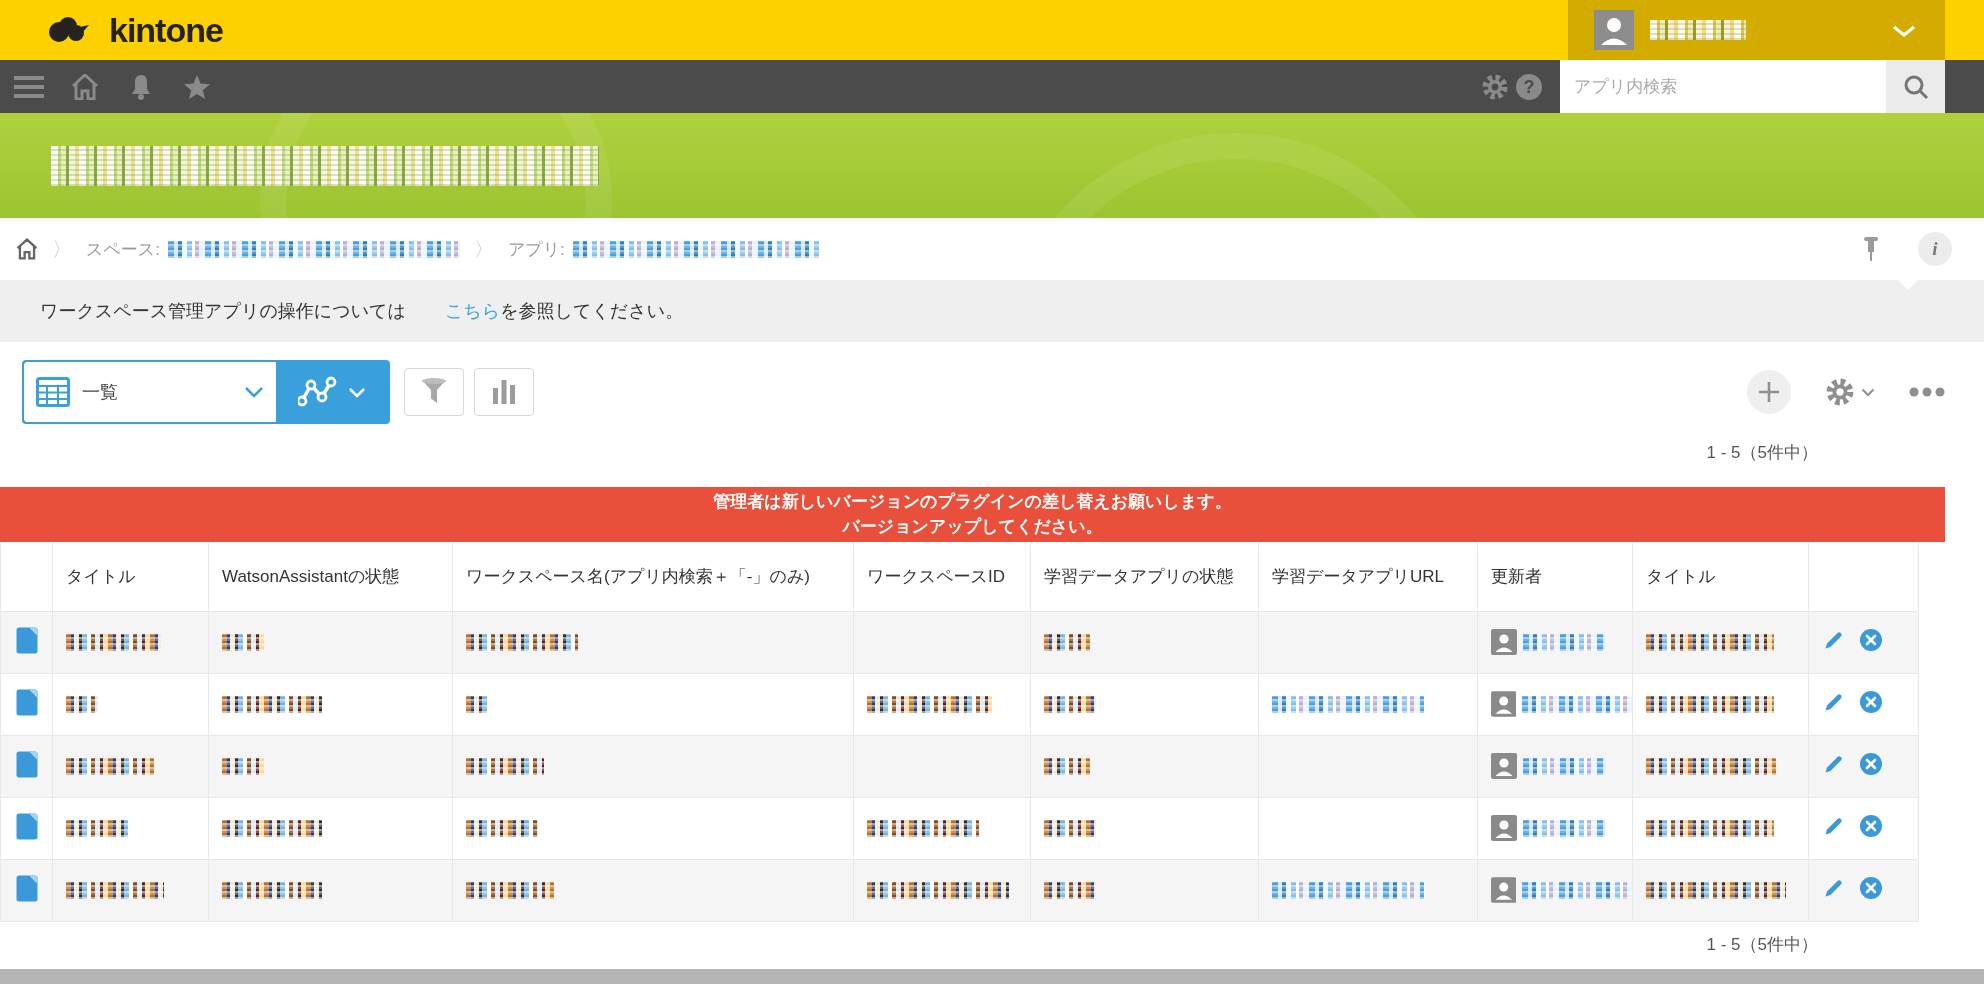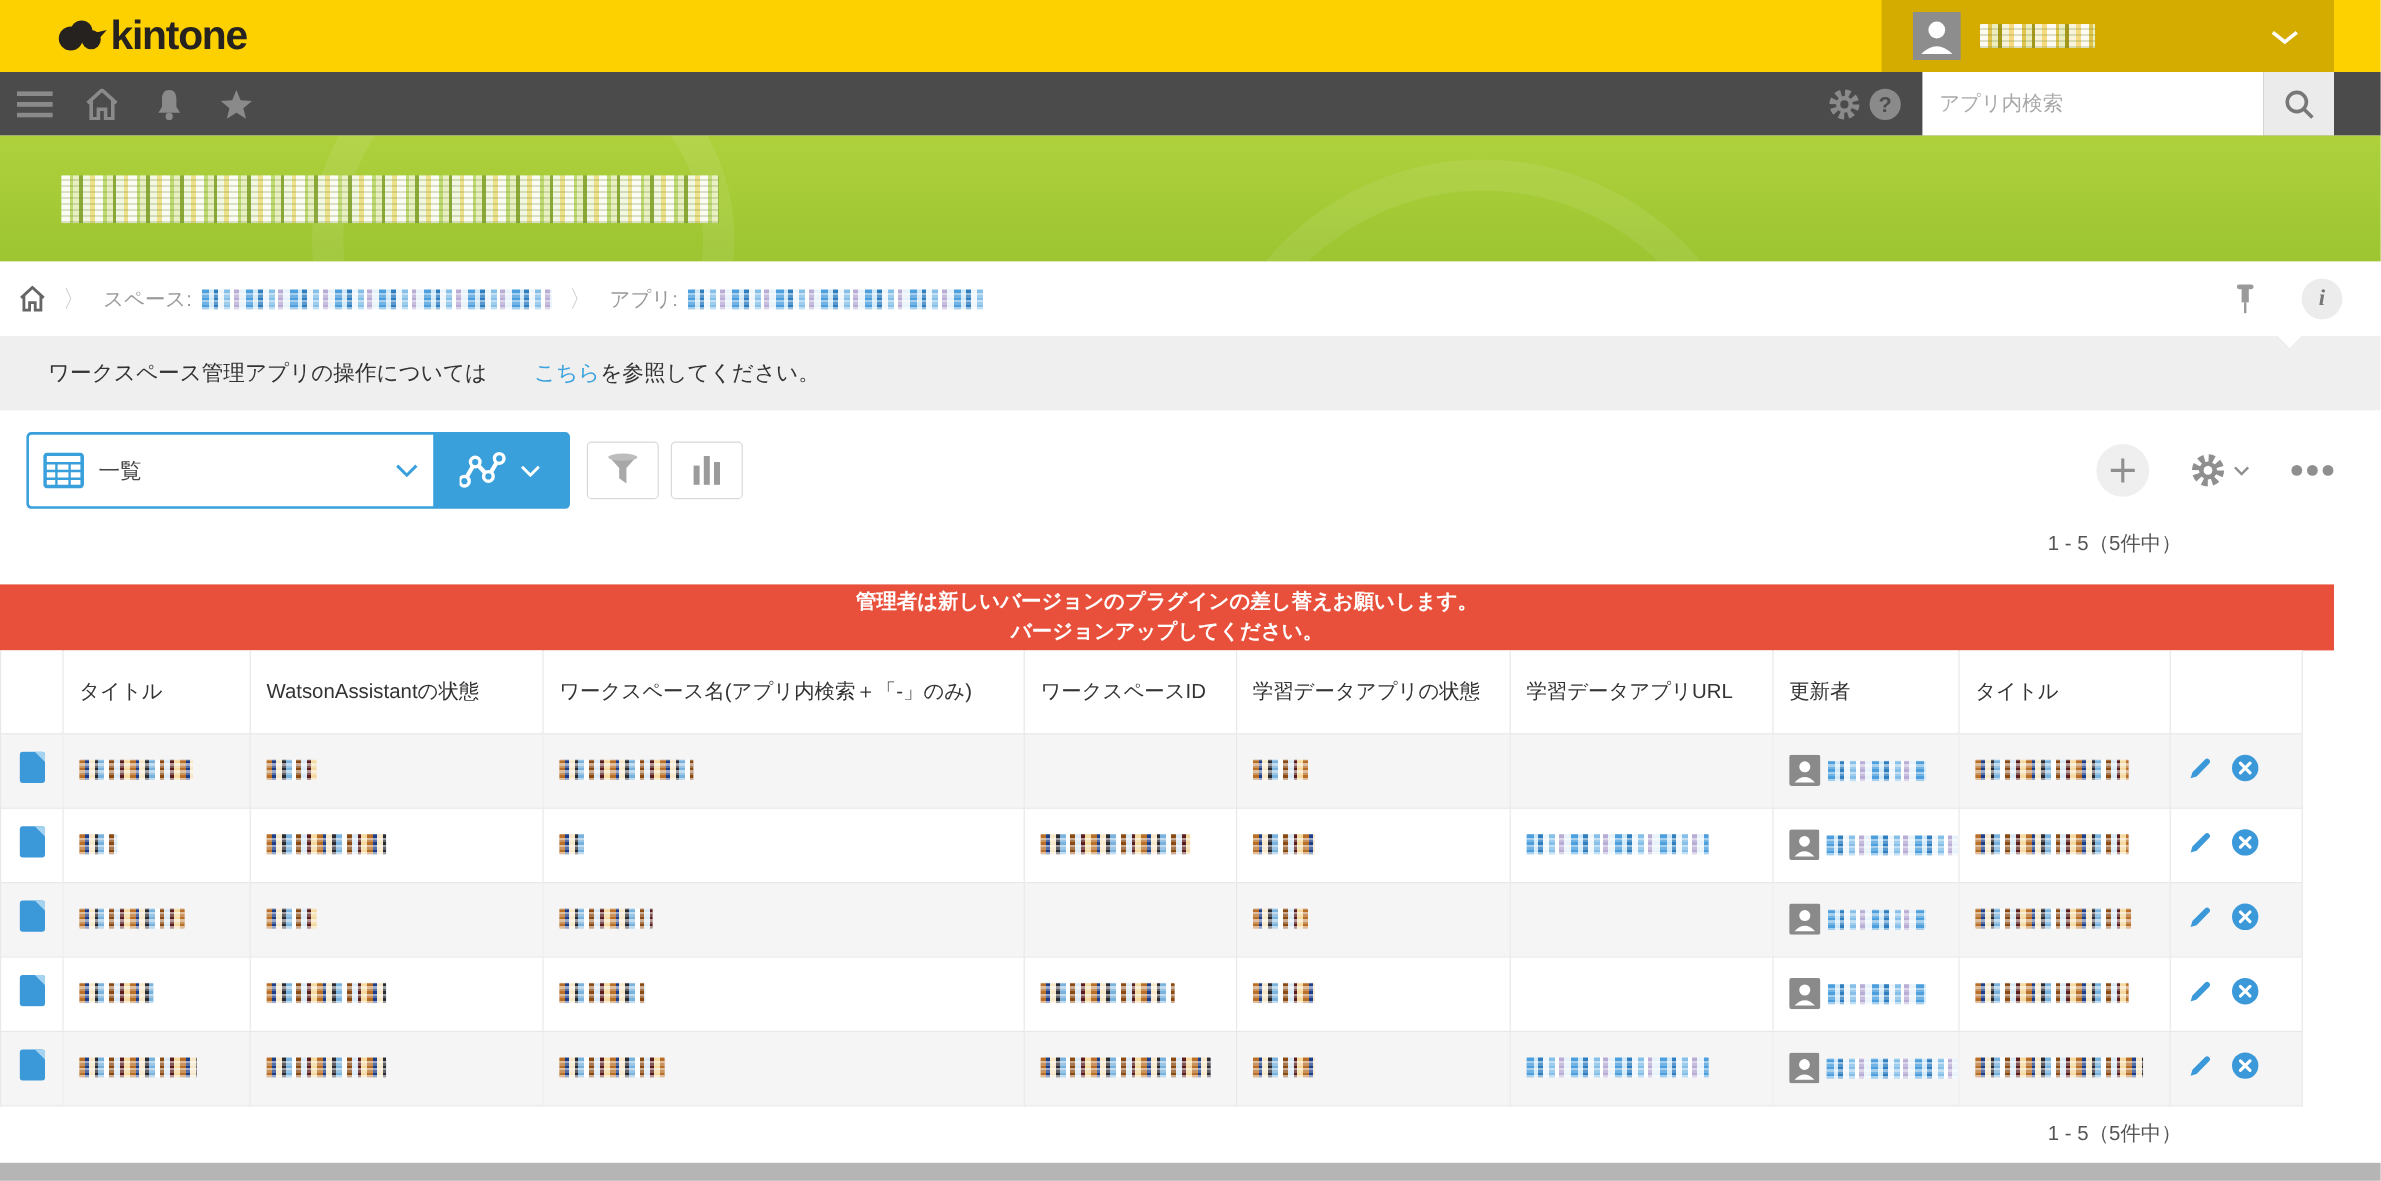--- a/index.html
+++ b/index.html
@@ -16,35 +16,35 @@
       repeating-linear-gradient(0deg, rgba(255,255,255,.5) 0 2px, rgba(255,255,255,0) 2px 4px, rgba(255,255,255,.2) 4px 6px),
       repeating-linear-gradient(90deg, #4da0dd 0 6px, #cfe7f7 6px 10px, #2f7fc0 10px 14px, #eef6fc 14px 19px,
         #86c0e8 19px 24px, #ffffff 24px 27px, #b9add6 27px 31px, #e8f2fa 31px 37px); }
   .rw { background:
       repeating-linear-gradient(0deg, rgba(120,140,60,.25) 0 2px, rgba(255,255,255,0) 2px 5px),
       repeating-linear-gradient(90deg, rgba(255,255,255,.95) 0 7px, rgba(255,255,255,.30) 7px 10px, rgba(240,244,210,.9) 10px 15px,
         rgba(110,130,55,.45) 15px 18px, rgba(255,255,255,.85) 18px 24px, rgba(255,230,160,.8) 24px 28px); }
 
   
   .topbar { position:relative; height:60px; background:#fdd000; }
-  .logo { position:absolute; left:46px; top:0; height:60px; display:flex; align-items:center; gap:2px; cursor:pointer; }
+  .logo { position:absolute; left:46px; top:0; height:60px; display:flex; align-items:center; gap:19px; cursor:pointer; }
   .logo-text { font-size:34px; font-weight:bold; color:#262220; letter-spacing:-1px; }
   .userpanel { position:absolute; right:39px; top:0; width:377px; height:60px; background:#d4ac00;
     display:flex; align-items:center; cursor:pointer; }
   .userpanel .avatar { margin-left:26px; width:40px; height:40px; flex:0 0 auto; }
   .userpanel .uname { margin-left:16px; }
   .userpanel .chev { position:absolute; right:28px; top:24px; }
 
   
   .navbar { position:relative; height:53px; background:#4b4b4b; display:flex; align-items:center; }
   .nav-ic { width:34px; height:53px; display:flex; align-items:center; justify-content:center; cursor:pointer; }
   .nav-left { display:flex; align-items:center; gap:22px; padding-left:12px; }
   .nav-right { position:absolute; right:39px; top:0; height:53px; display:flex; align-items:center; }
   .searchbox { display:flex; height:53px; margin-left:14px; }
-  .searchbox input { width:284px; height:53px; border:0; outline:none; padding:0 14px; font-size:17px; color:#333; }
+  .searchbox input { width:326px; height:53px; border:0; outline:none; padding:0 14px; font-size:17px; color:#333; }
   .searchbox input::placeholder { color:#a9a9a9; }
   .searchbtn { width:59px; height:53px; background:#ebebeb; border:0; display:flex; align-items:center; justify-content:center; cursor:pointer; }
 
   
   .appbanner { position:relative; height:105px; background:linear-gradient(180deg,#aed13c 0%,#9cc531 100%); overflow:hidden; }
   .appbanner::before, .appbanner::after { content:""; position:absolute; border-radius:50%;
     border:26px solid rgba(255,255,255,.08); }
   .appbanner::before { width:300px; height:300px; left:260px; top:-90px; }
   .appbanner::after { width:420px; height:420px; left:1000px; top:20px; }
   .app-title-blob { position:absolute; left:51px; top:33px; }
@@ -58,21 +58,21 @@
     font-family:"Liberation Serif","DejaVu Serif",serif; font-style:italic; font-weight:bold; font-size:19px; color:#777; cursor:pointer; }
 
   
   .notice { position:relative; height:62px; background:#efefef; display:flex; align-items:center; padding-left:40px; font-size:18px; color:#333; }
   .notice a { color:#3aa2dc; text-decoration:none; cursor:pointer;margin-left:39px; }
   .notice .notch { position:absolute; right:69px; top:-7px; width:14px; height:14px; background:#fff; transform:rotate(45deg); }
 
   
   .toolbar { display:flex; align-items:center; margin-top:18px; height:64px; padding:0 39px 0 22px; }
   .viewswitch { display:flex; height:64px; border:2px solid #3aa0dc; border-radius:4px; background:#3aa0dc; overflow:hidden; }
-  .view-dd { width:337px; background:#fff; display:flex; align-items:center; padding:0 12px; cursor:pointer; border-radius:3px 0 0 3px; }
+  .view-dd { width:252px; background:#fff; display:flex; align-items:center; padding:0 12px; cursor:pointer; border-radius:3px 0 0 3px; }
   .view-dd .vname { font-size:18px; color:#444; margin-left:12px; }
   .view-dd .chev { margin-left:auto; }
   .view-graph { width:112px; display:flex; align-items:center; justify-content:center; gap:10px; cursor:pointer; }
   .sqbtn { width:60px; height:48px; border:1px solid #d9d9d9; border-radius:4px; background:#fff; display:flex; align-items:center; justify-content:center; cursor:pointer; }
   .sqbtn + .sqbtn { margin-left:10px; }
   .viewswitch + .sqbtn { margin-left:14px; }
   .tb-right { margin-left:auto; display:flex; align-items:center; gap:34px; }
   .plusbtn { width:44px; height:44px; border-radius:50%; background:#efefef; border:0; display:flex; align-items:center; justify-content:center; cursor:pointer; }
   .gearbtn, .morebtn { background:none; border:0; display:flex; align-items:center; gap:6px; cursor:pointer; }
 

